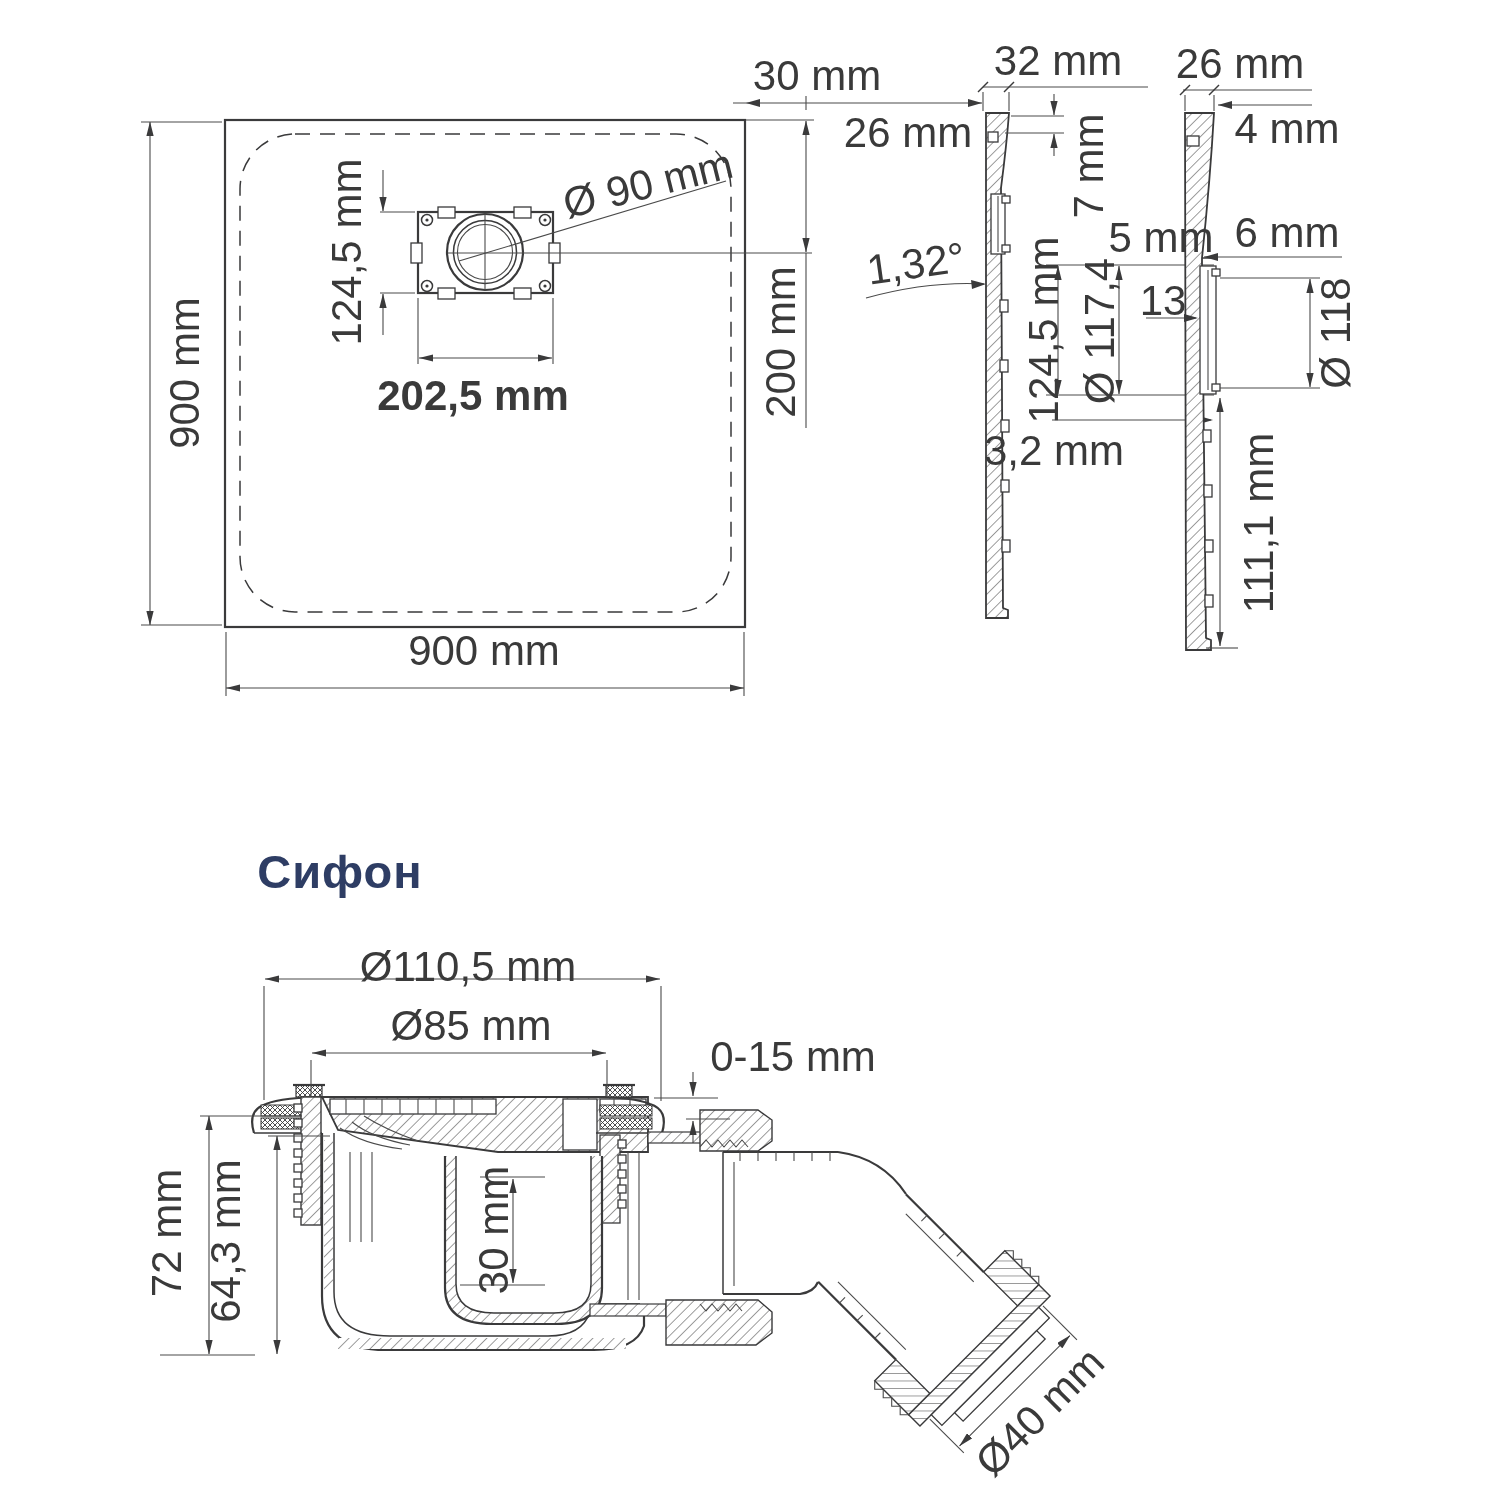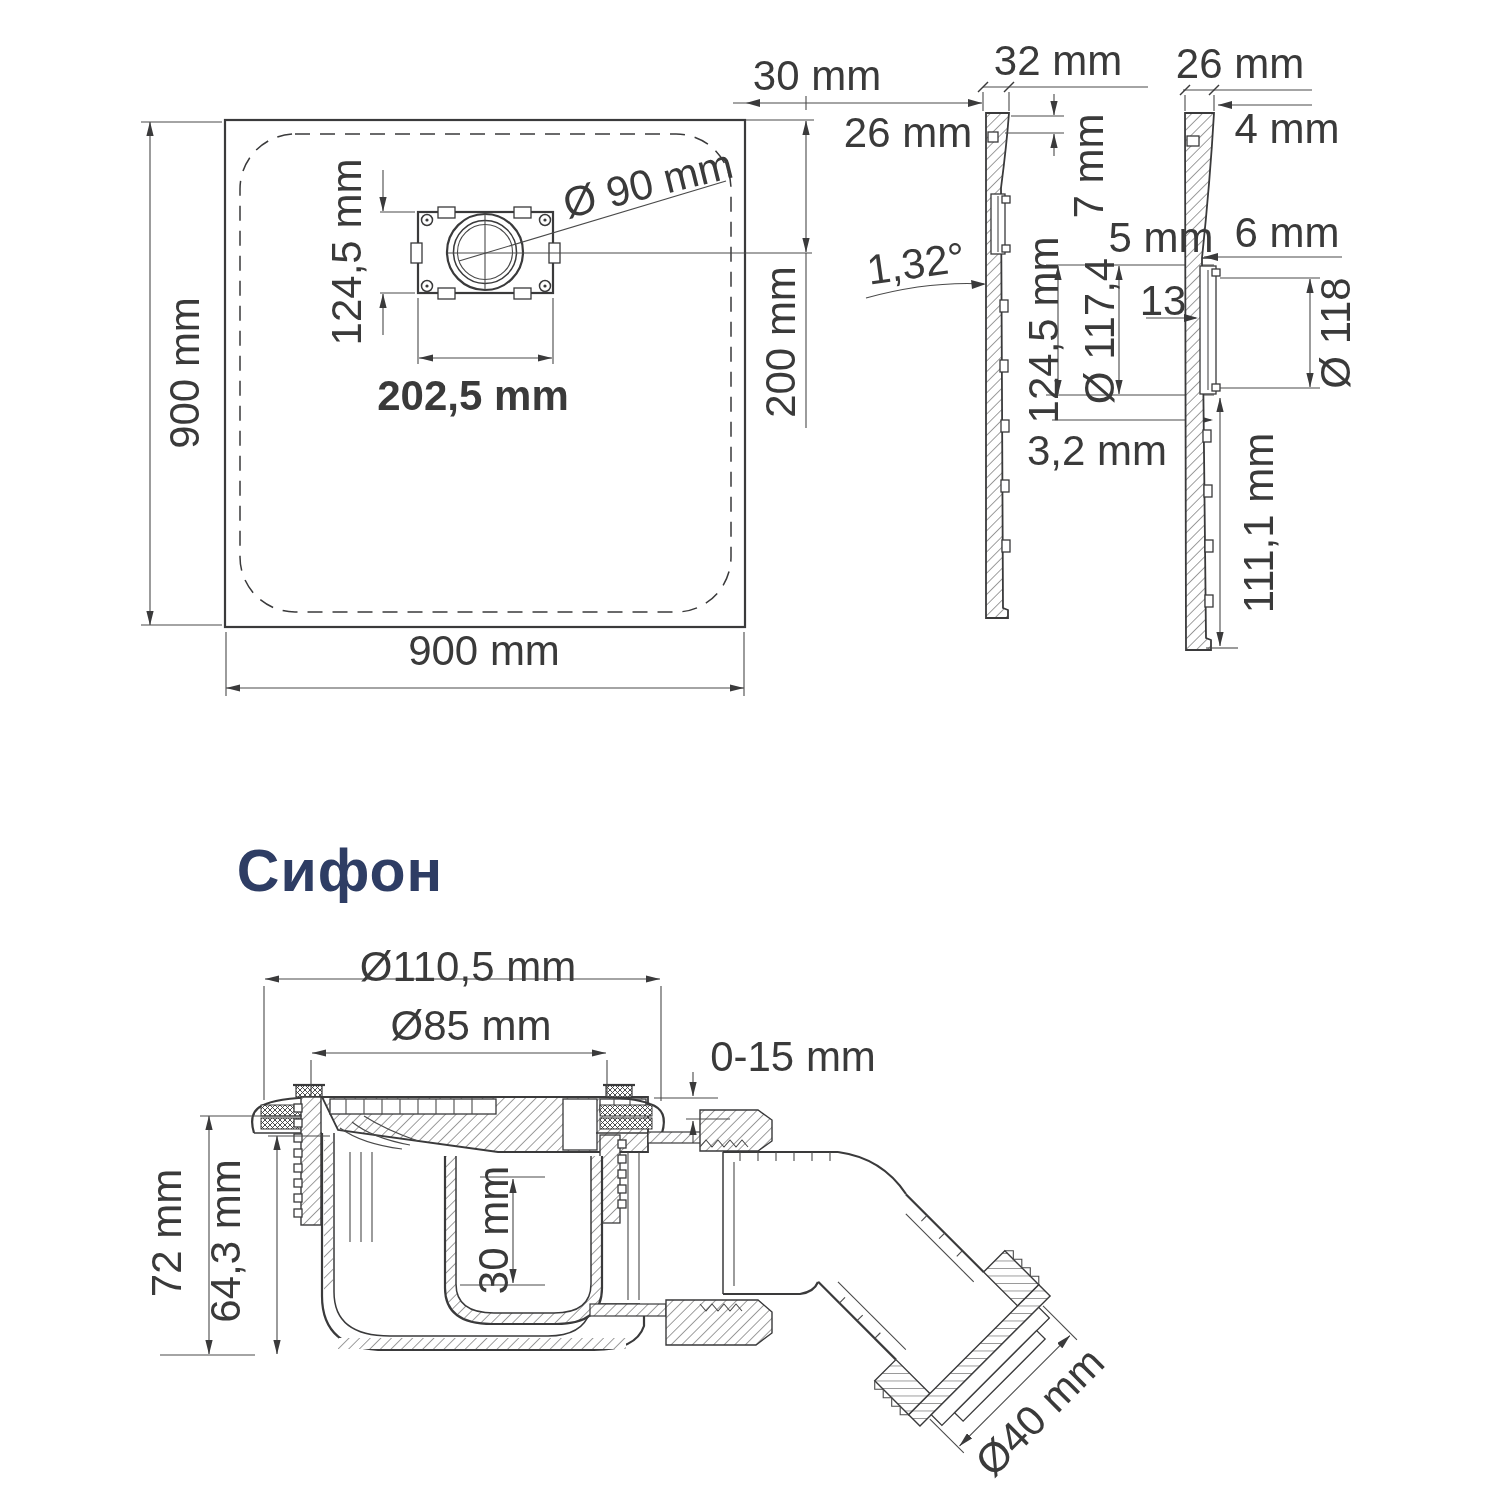--- a/index.html
+++ b/index.html
@@ -5,21 +5,21 @@
   html,body{margin:0;padding:0;background:#fff;}
   .stage{position:relative;width:1500px;height:1500px;background:#fff;overflow:hidden;
          font-family:"Liberation Sans", sans-serif;}
   .stage svg{position:absolute;left:0;top:0;}
   .lbl{position:absolute;transform:translate(-50%,-50%);font-size:42px;color:#3a3a3a;
        white-space:nowrap;line-height:1;}
   .r90{transform:translate(-50%,-50%) rotate(-90deg);}
   .r45{transform:translate(-50%,-50%) rotate(-45deg);}
   .r14{transform:translate(-50%,-50%) rotate(-14deg);}
   .r8{transform:translate(-50%,-50%) rotate(-8deg);}
-  .title{font-size:59px;font-weight:bold;color:#2e3d64;letter-spacing:1px;}
+  .title{font-size:47px;font-weight:bold;color:#2e3d64;letter-spacing:1px;}
   
   .o{stroke:#3a3a3b;stroke-width:2.2;fill:none;}
   .m{stroke:#3a3a3b;stroke-width:1.5;fill:none;}
   .t{stroke:#4a4a4a;stroke-width:1.1;fill:none;}
   .w{fill:#ffffff;stroke:#3a3a3b;stroke-width:1.3;}
   .f{fill:#3a3a3b;stroke:none;}
 </style>
 </head>
 <body>
 
@@ -325,21 +325,21 @@
 <div class="lbl" style="left:817px;top:76px;">30 mm</div>
 <div class="lbl" style="left:908px;top:133px;">26 mm</div>
 <div class="lbl r90" style="left:781px;top:342px;">200 mm</div>
 
 <div class="lbl" style="left:1028px;top:61px;margin-left:30px;">32 mm</div>
 <div class="lbl r90" style="left:1089px;top:166px;">7 mm</div>
 <div class="lbl r8" style="left:916px;top:264px;">1,32°</div>
 <div class="lbl r90" style="left:1044px;top:330px;">124,5 mm</div>
 <div class="lbl" style="left:1161px;top:238px;">5 mm</div>
 <div class="lbl r90" style="left:1100px;top:331px;">Ø 117,4</div>
-<div class="lbl" style="left:1097px;top:451px;">3,2 mm</div>
+<div class="lbl" style="left:1054px;top:451px;">3,2 mm</div>
 
 <div class="lbl" style="left:1240px;top:64px;">26 mm</div>
 <div class="lbl" style="left:1287px;top:129px;">4 mm</div>
 <div class="lbl" style="left:1287px;top:233px;">6 mm</div>
 <div class="lbl" style="left:1163px;top:301px;">13</div>
 <div class="lbl r90" style="left:1336px;top:333px;">Ø 118</div>
 <div class="lbl r90" style="left:1259px;top:523px;">111,1 mm</div>
 
 <div class="lbl title" style="left:340px;top:871px;">Сифон</div>
 <div class="lbl" style="left:468px;top:951px;margin-top:16px;">Ø110,5 mm</div>

